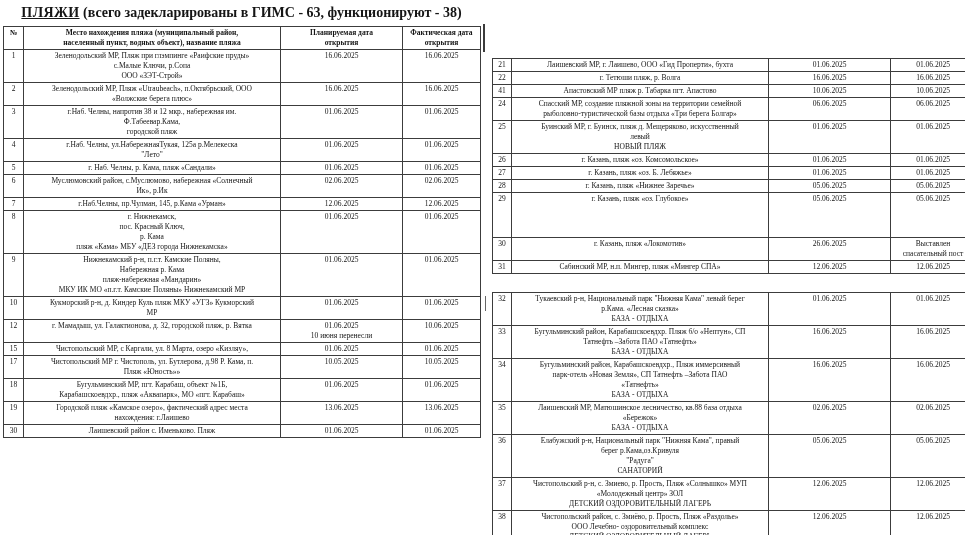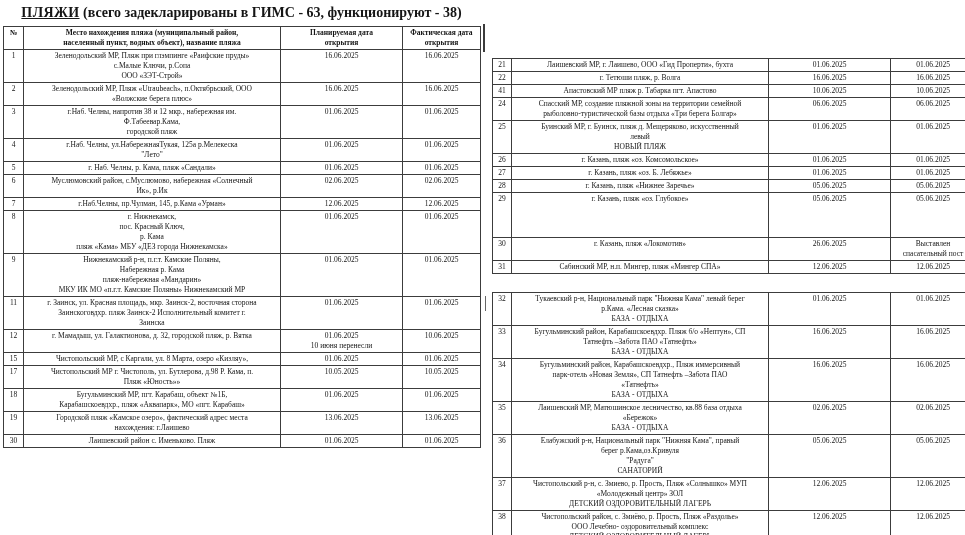--- a/index.html
+++ b/index.html
@@ -131,24 +131,23 @@
       <tr>
         <td class="col-num">9</td>
         <td class="col-location">Нижнекамский р-н, п.г.т. Камские Поляны,
 Набережная р. Кама
 пляж-набережная «Мандарин»
 МКУ ИК МО «п.г.т. Камские Поляны» Нижнекамский МР</td>
         <td class="col-planned">01.06.2025</td>
         <td class="col-actual">01.06.2025</td>
       </tr>
       <tr>
-        <td class="col-num">11</td>
-        <td class="col-location">г. Заинск, ул. Красная площадь, мкр. Заинск-2, восточная сторона
-Заинскоговдхр. пляж Заинск-2 Исполнительный комитет г.
-Заинска</td>
+        <td class="col-num">10</td>
+        <td class="col-location">Кукморский р-н, д. Киндер Куль пляж МКУ «УГЗ» Кукморский
+МР</td>
         <td class="col-planned">01.06.2025</td>
         <td class="col-actual">01.06.2025</td>
       </tr>
       <tr>
         <td class="col-num">12</td>
         <td class="col-location">г. Мамадыш, ул. Галактионова, д. 32, городской пляж, р. Вятка</td>
         <td class="col-planned">01.06.2025
 10 июня перенесли</td>
         <td class="col-actual">10.06.2025</td>
       </tr>

